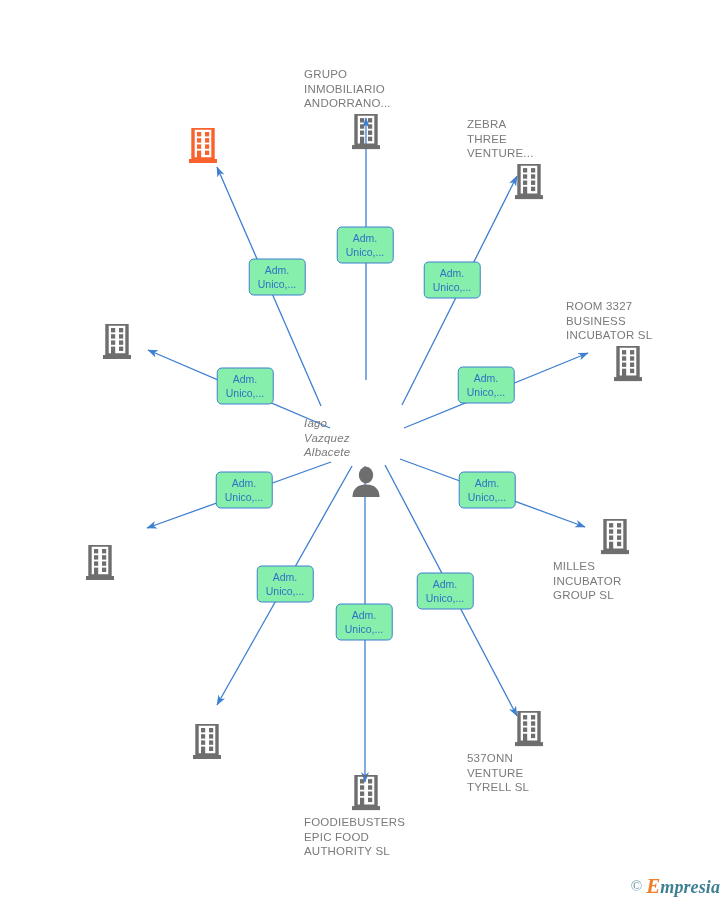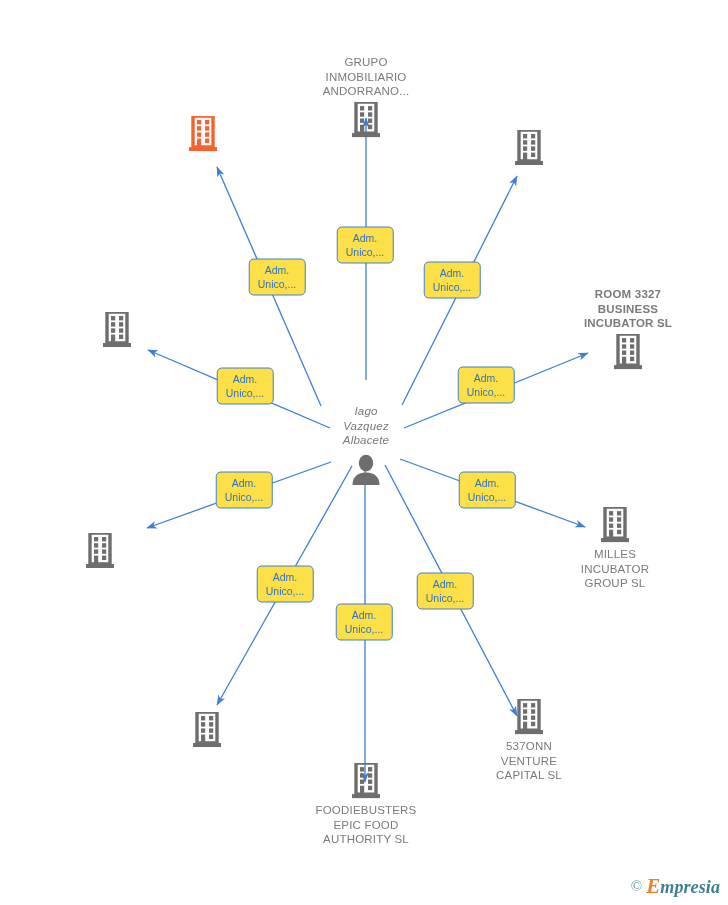--- a/index.html
+++ b/index.html
@@ -1,33 +1,33 @@
 <!DOCTYPE html>
 <html><head>
 <meta charset="utf-8">
 <style>
   html,body{margin:0;padding:0;background:#ffffff;}
   body{width:728px;height:905px;position:relative;overflow:hidden;
        font-family:"Liberation Sans", sans-serif;}
   #canvas{position:absolute;inset:0;width:728px;height:905px;}
   svg.edges{position:absolute;left:0;top:0;width:728px;height:905px;}
 
-  .node{position:absolute;transform:translate(-50%,-50%);text-align:center;
-        width:124px;}
+  .node{position:absolute;transform:translate(-50%,-50%);text-align:left;
+        width:124px;margin-top:12px;}
   .node .caption{font-size:11.5px;line-height:14.6px;color:#7a7a7a;
         letter-spacing:.2px;white-space:pre-line;}
   .node .caption.above{margin-bottom:2px;}
   .node .caption.below{margin-top:2px;}
   .icon-wrap{display:flex;justify-content:center;align-items:center;height:40px;}
 
   .bldg{width:30px;height:37px;display:block;}
   .person{width:30px;height:32px;display:block;}
 
   .edge-label{position:absolute;transform:translate(-50%,-50%);
-        background:#fde047;border:1.4px solid #3d7fd0;border-radius:5px;
+        background:#86efac;border:1.4px solid #3d7fd0;border-radius:5px;
         color:#2f72c4;font-size:10.5px;line-height:14px;
         padding:3px 8px 4px 8px;text-align:center;white-space:pre-line;
         box-sizing:border-box;}
 
   .watermark{position:absolute;right:8px;bottom:6px;display:flex;
         align-items:center;gap:4px;}
   .wm-c{font-size:15px;color:#6f9aa6;font-family:"Liberation Serif",serif;}
   .wm-text{font-family:Liberation Serif, serif;font-style:italic;font-size:18px;
         color:#3f7f93;font-weight:600;letter-spacing:.1px;}
   .wm-text .e{color:#f07f29;font-size:21px;}
@@ -87,36 +87,39 @@
             <rect x="9" y="10.2" width="4.2" height="4.4" fill="#6e6e6e"></rect>
             <rect x="17" y="10.2" width="4.2" height="4.4" fill="#6e6e6e"></rect>
             <rect x="9" y="16.4" width="4.2" height="4.4" fill="#6e6e6e"></rect>
             <rect x="17" y="16.4" width="4.2" height="4.4" fill="#6e6e6e"></rect>
             <rect x="9" y="22.6" width="4.2" height="8.4" fill="#6e6e6e"></rect>
             <rect x="17" y="22.6" width="4.2" height="4.4" fill="#6e6e6e"></rect>
           </svg>
         </div>
       </div>
       <div class="node" style="left: 529px; top: 148px;">
-        <div class="icon-wrap">
-          <svg class="bldg" viewBox="0 0 30 37">
-            <path d="M5 0 H25 V31 H5 Z" fill="none" stroke="#6e6e6e" stroke-width="3.4"></path>
-            <rect x="1" y="31" width="28" height="4" fill="#6e6e6e"></rect>
-            <rect x="9" y="4" width="4.2" height="4.4" fill="#6e6e6e"></rect>
-            <rect x="17" y="4" width="4.2" height="4.4" fill="#6e6e6e"></rect>
-            <rect x="9" y="10.2" width="4.2" height="4.4" fill="#6e6e6e"></rect>
-            <rect x="17" y="10.2" width="4.2" height="4.4" fill="#6e6e6e"></rect>
-            <rect x="9" y="16.4" width="4.2" height="4.4" fill="#6e6e6e"></rect>
-            <rect x="17" y="16.4" width="4.2" height="4.4" fill="#6e6e6e"></rect>
-            <rect x="9" y="22.6" width="4.2" height="8.4" fill="#6e6e6e"></rect>
-            <rect x="17" y="22.6" width="4.2" height="4.4" fill="#6e6e6e"></rect>
-          </svg>
-        </div>
-      </div>
-      <div class="node" style="left: 628px; top: 330px; font-weight: bold;">
+        <div class="caption above">ZEBRA
+THREE
+VENTURE...</div>
+        <div class="icon-wrap">
+          <svg class="bldg" viewBox="0 0 30 37">
+            <path d="M5 0 H25 V31 H5 Z" fill="none" stroke="#6e6e6e" stroke-width="3.4"></path>
+            <rect x="1" y="31" width="28" height="4" fill="#6e6e6e"></rect>
+            <rect x="9" y="4" width="4.2" height="4.4" fill="#6e6e6e"></rect>
+            <rect x="17" y="4" width="4.2" height="4.4" fill="#6e6e6e"></rect>
+            <rect x="9" y="10.2" width="4.2" height="4.4" fill="#6e6e6e"></rect>
+            <rect x="17" y="10.2" width="4.2" height="4.4" fill="#6e6e6e"></rect>
+            <rect x="9" y="16.4" width="4.2" height="4.4" fill="#6e6e6e"></rect>
+            <rect x="17" y="16.4" width="4.2" height="4.4" fill="#6e6e6e"></rect>
+            <rect x="9" y="22.6" width="4.2" height="8.4" fill="#6e6e6e"></rect>
+            <rect x="17" y="22.6" width="4.2" height="4.4" fill="#6e6e6e"></rect>
+          </svg>
+        </div>
+      </div>
+      <div class="node" style="left: 628px; top: 330px;">
         <div class="caption above">ROOM 3327
 BUSINESS
 INCUBATOR  SL</div>
         <div class="icon-wrap">
           <svg class="bldg" viewBox="0 0 30 37">
             <path d="M5 0 H25 V31 H5 Z" fill="none" stroke="#6e6e6e" stroke-width="3.4"></path>
             <rect x="1" y="31" width="28" height="4" fill="#6e6e6e"></rect>
             <rect x="9" y="4" width="4.2" height="4.4" fill="#6e6e6e"></rect>
             <rect x="17" y="4" width="4.2" height="4.4" fill="#6e6e6e"></rect>
             <rect x="9" y="10.2" width="4.2" height="4.4" fill="#6e6e6e"></rect>
@@ -224,21 +227,21 @@
             <rect x="9" y="10.2" width="4.2" height="4.4" fill="#6e6e6e"></rect>
             <rect x="17" y="10.2" width="4.2" height="4.4" fill="#6e6e6e"></rect>
             <rect x="9" y="16.4" width="4.2" height="4.4" fill="#6e6e6e"></rect>
             <rect x="17" y="16.4" width="4.2" height="4.4" fill="#6e6e6e"></rect>
             <rect x="9" y="22.6" width="4.2" height="8.4" fill="#6e6e6e"></rect>
             <rect x="17" y="22.6" width="4.2" height="4.4" fill="#6e6e6e"></rect>
           </svg>
         </div>
         <div class="caption below">537ONN
 VENTURE
-CAPITAL  SL</div>
+TYRELL  SL</div>
       </div>
       <div class="node" style="left: 366px; top: 447px; font-style: italic;">
         <div class="caption above">Iago
 Vazquez
 Albacete</div>
         <div class="icon-wrap">
           <svg class="person" viewBox="0 0 30 32">
             <ellipse cx="15" cy="9" rx="7.2" ry="8.4" fill="#6e6e6e"></ellipse>
             <path d="M15 18.5 C5.5 18.5 1.5 24 1.5 31 L28.5 31 C28.5 24 24.5 18.5 15 18.5 Z" fill="#6e6e6e"></path>
           </svg>

